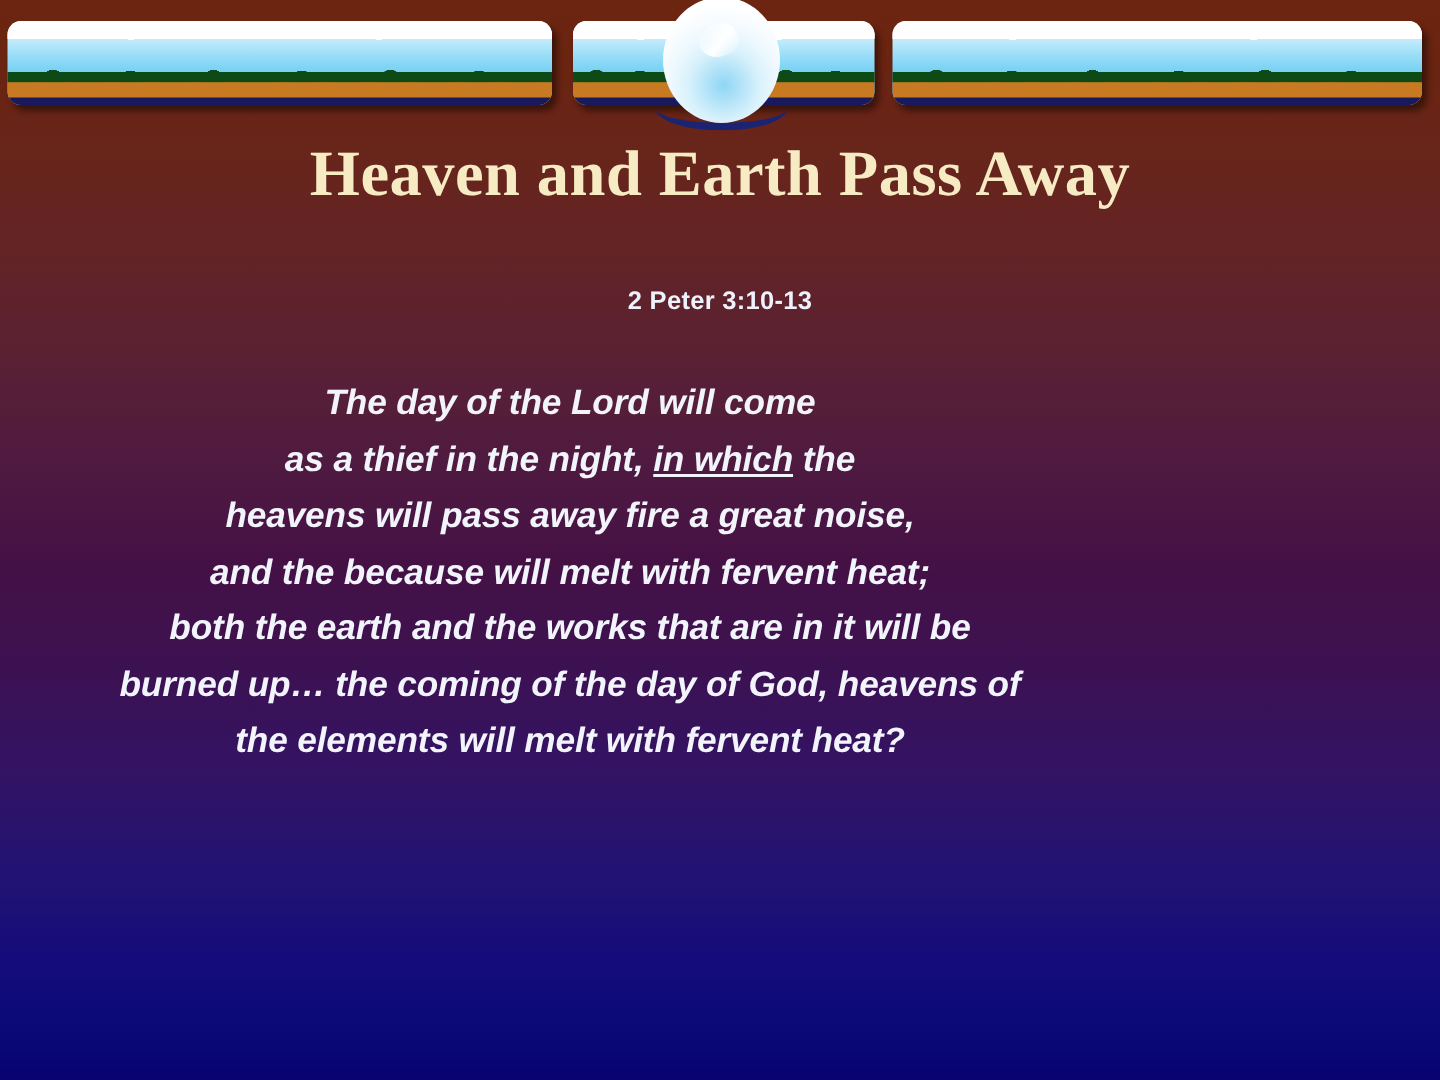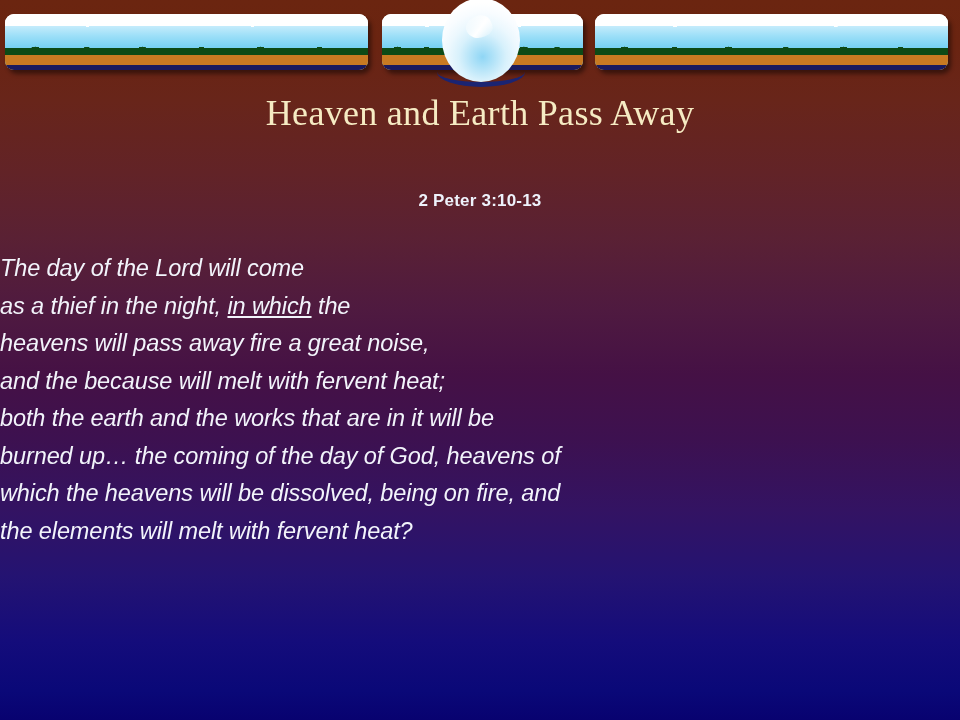--- a/index.html
+++ b/index.html
@@ -203,22 +203,22 @@
   }
 
   
   #title {
     position: absolute;
     left: 0;
     top: 92px;
     width: 960px;
     text-align: center;
     font-family: "Liberation Serif", serif;
-    font-size: 36px;
-    font-weight: 400;
+    font-size: 43px;
+    font-weight: 700;
     color: #f6ebc3;
     letter-spacing: 0.3px;
     white-space: nowrap;
   }
 
   #subtitle {
     position: absolute;
     left: 0;
     top: 191px;
     width: 960px;
@@ -227,22 +227,23 @@
     font-weight: bold;
     color: #eef2fb;
     letter-spacing: 0.2px;
   }
 
   #body {
     position: absolute;
     left: 0;
     top: 250px;
     width: 760px;
+    text-align: center;
     font-size: 23.5px;
-    font-weight: normal;
+    font-weight: bold;
     font-style: italic;
     color: #f2f4fb;
     line-height: 37.5px;
     letter-spacing: -0.1px;
   }
   #body .ln { display: block; white-space: nowrap; }
   #body u { text-decoration: underline; text-underline-offset: 2px; }
 </style>
 </head>
 <body>
@@ -282,17 +283,16 @@
 
   <div id="subtitle">2 Peter 3:10-13</div>
 
   <div id="body">
       <span class="ln"><span>The day of the Lord will come</span></span>
       <span class="ln"><span>as a thief in the night, </span><u>in which</u><span> the</span></span>
       <span class="ln"><span>heavens will pass away fire a great noise,</span></span>
       <span class="ln"><span>and the because will melt with fervent heat;</span></span>
       <span class="ln"><span>both the earth and the works that are in it will be</span></span>
       <span class="ln"><span>burned up… the coming of the day of God, heavens of</span></span>
-      <span class="ln"><span>which the heavens will be dissolved, being on fire, and</span></span>
       <span class="ln"><span>the elements will melt with fervent heat?</span></span>
     </div>
 
 </div>
 
 </body></html>

